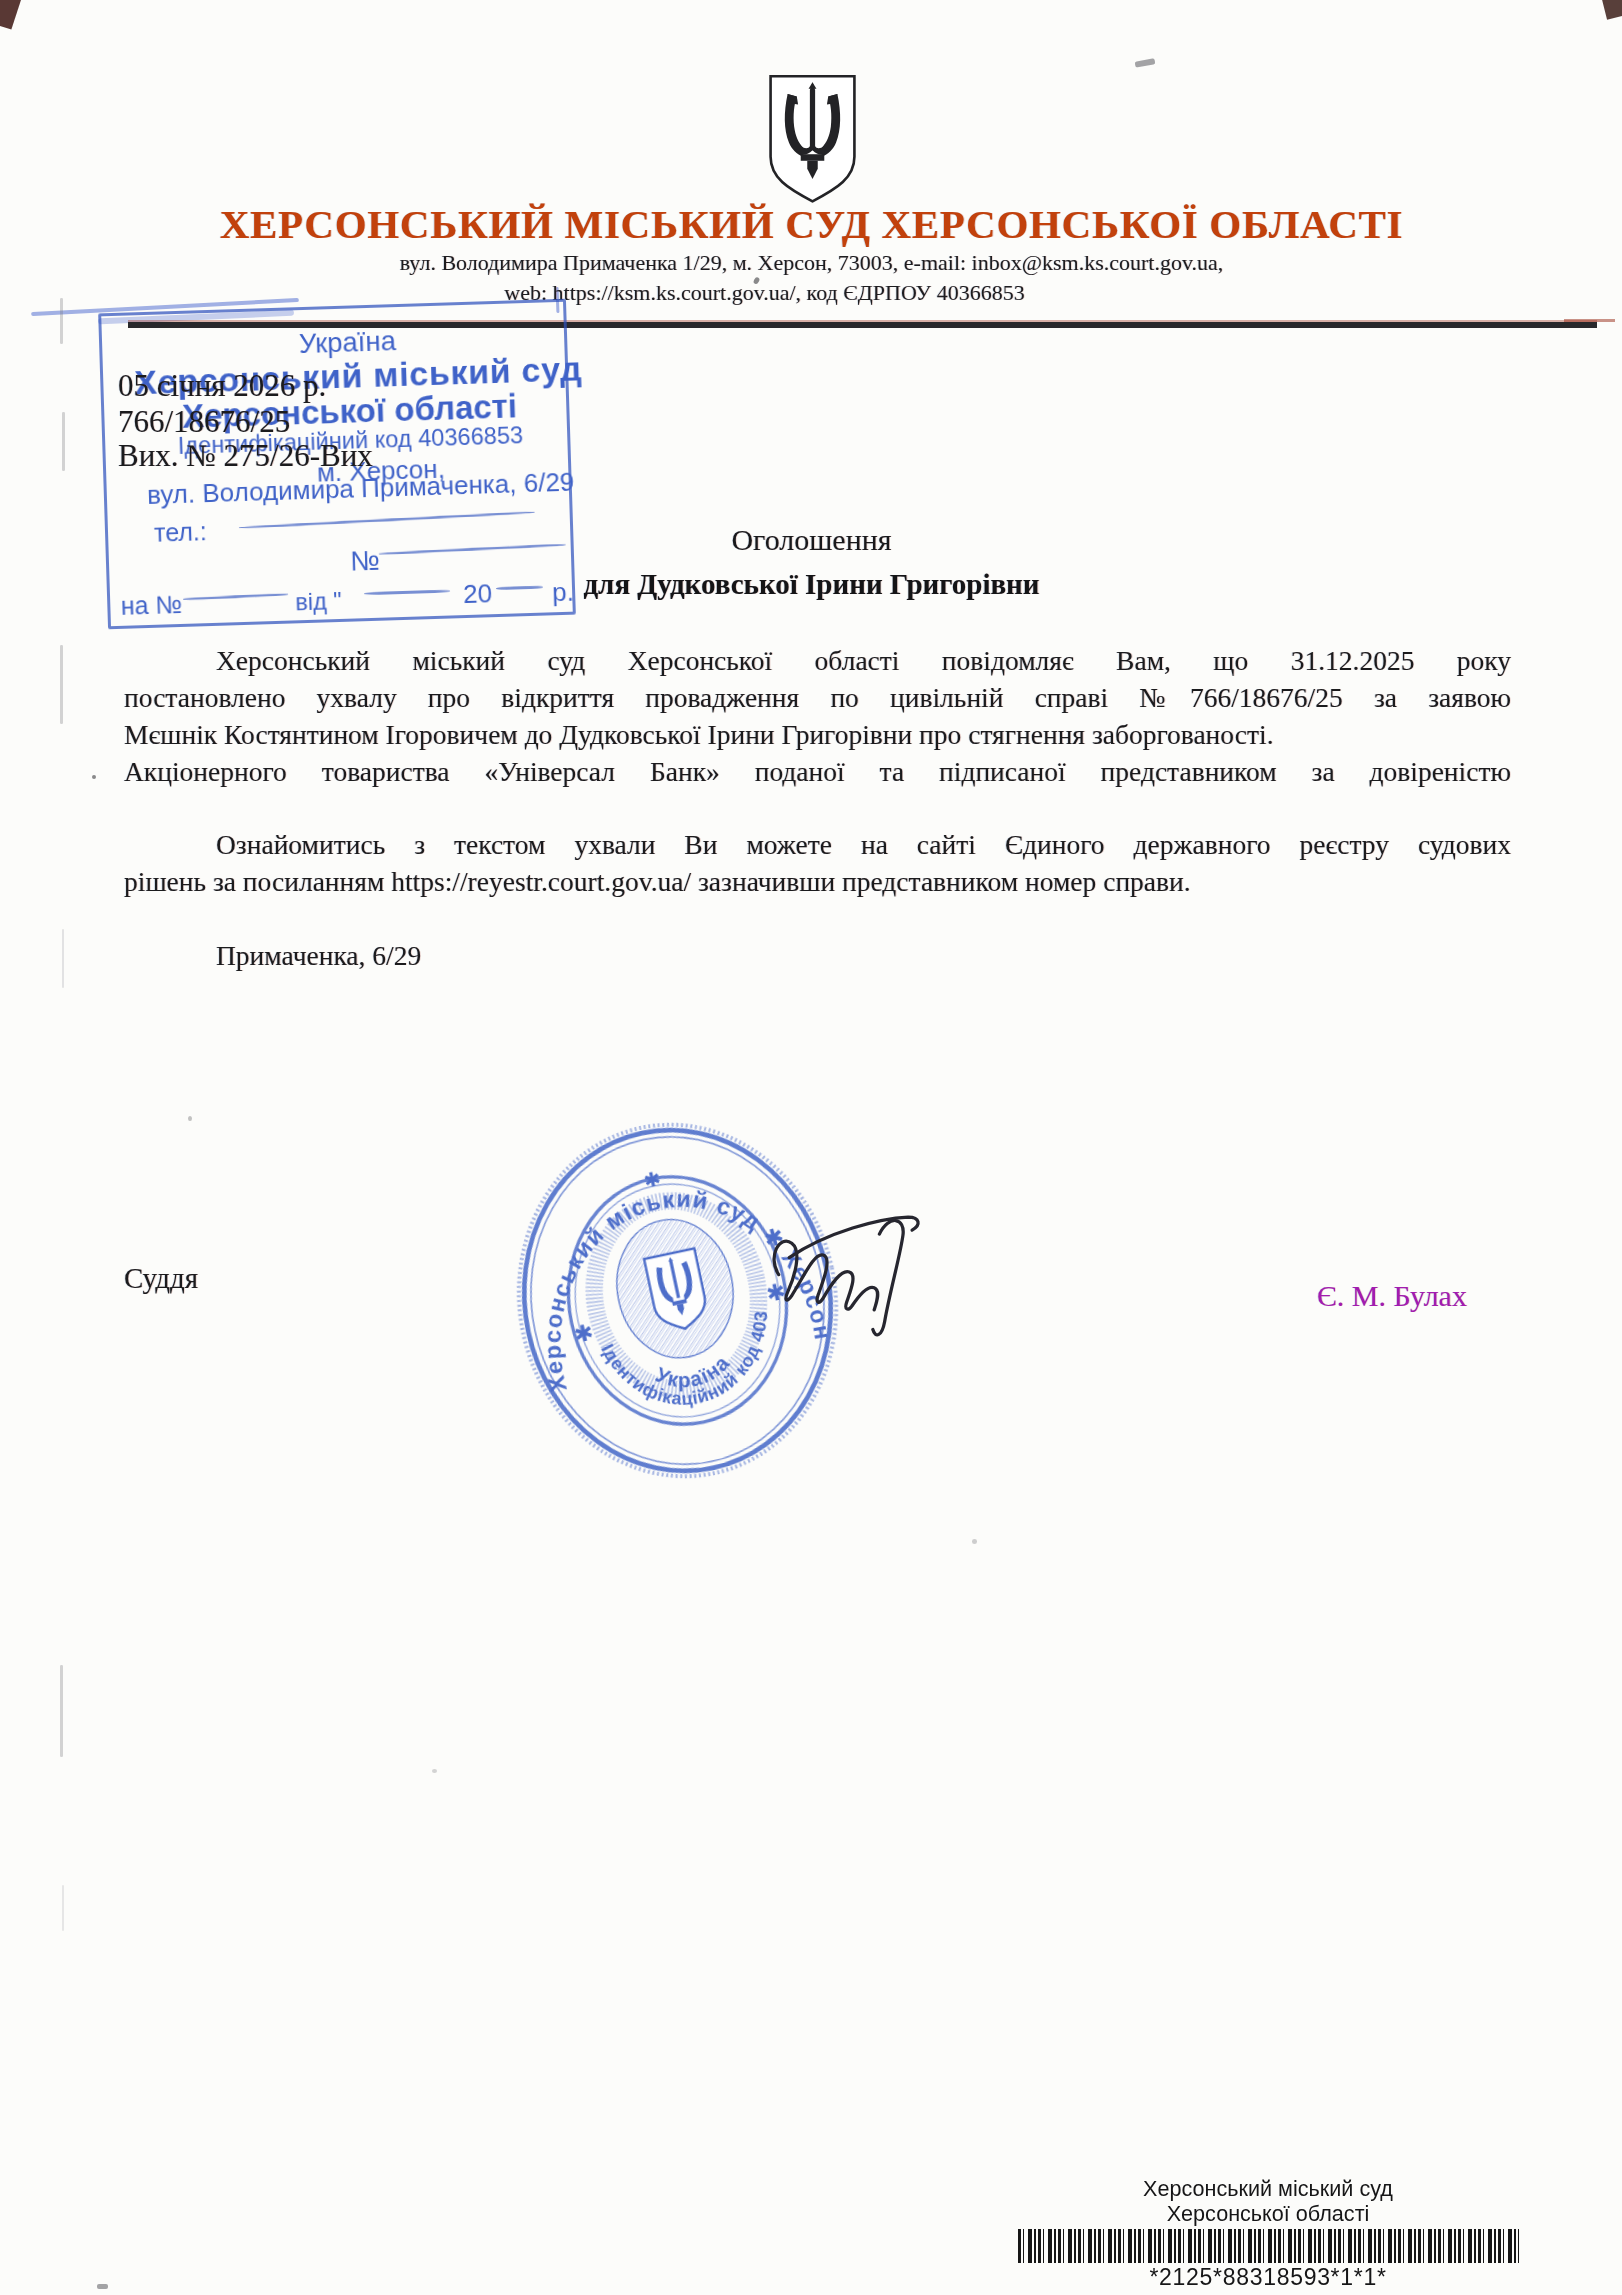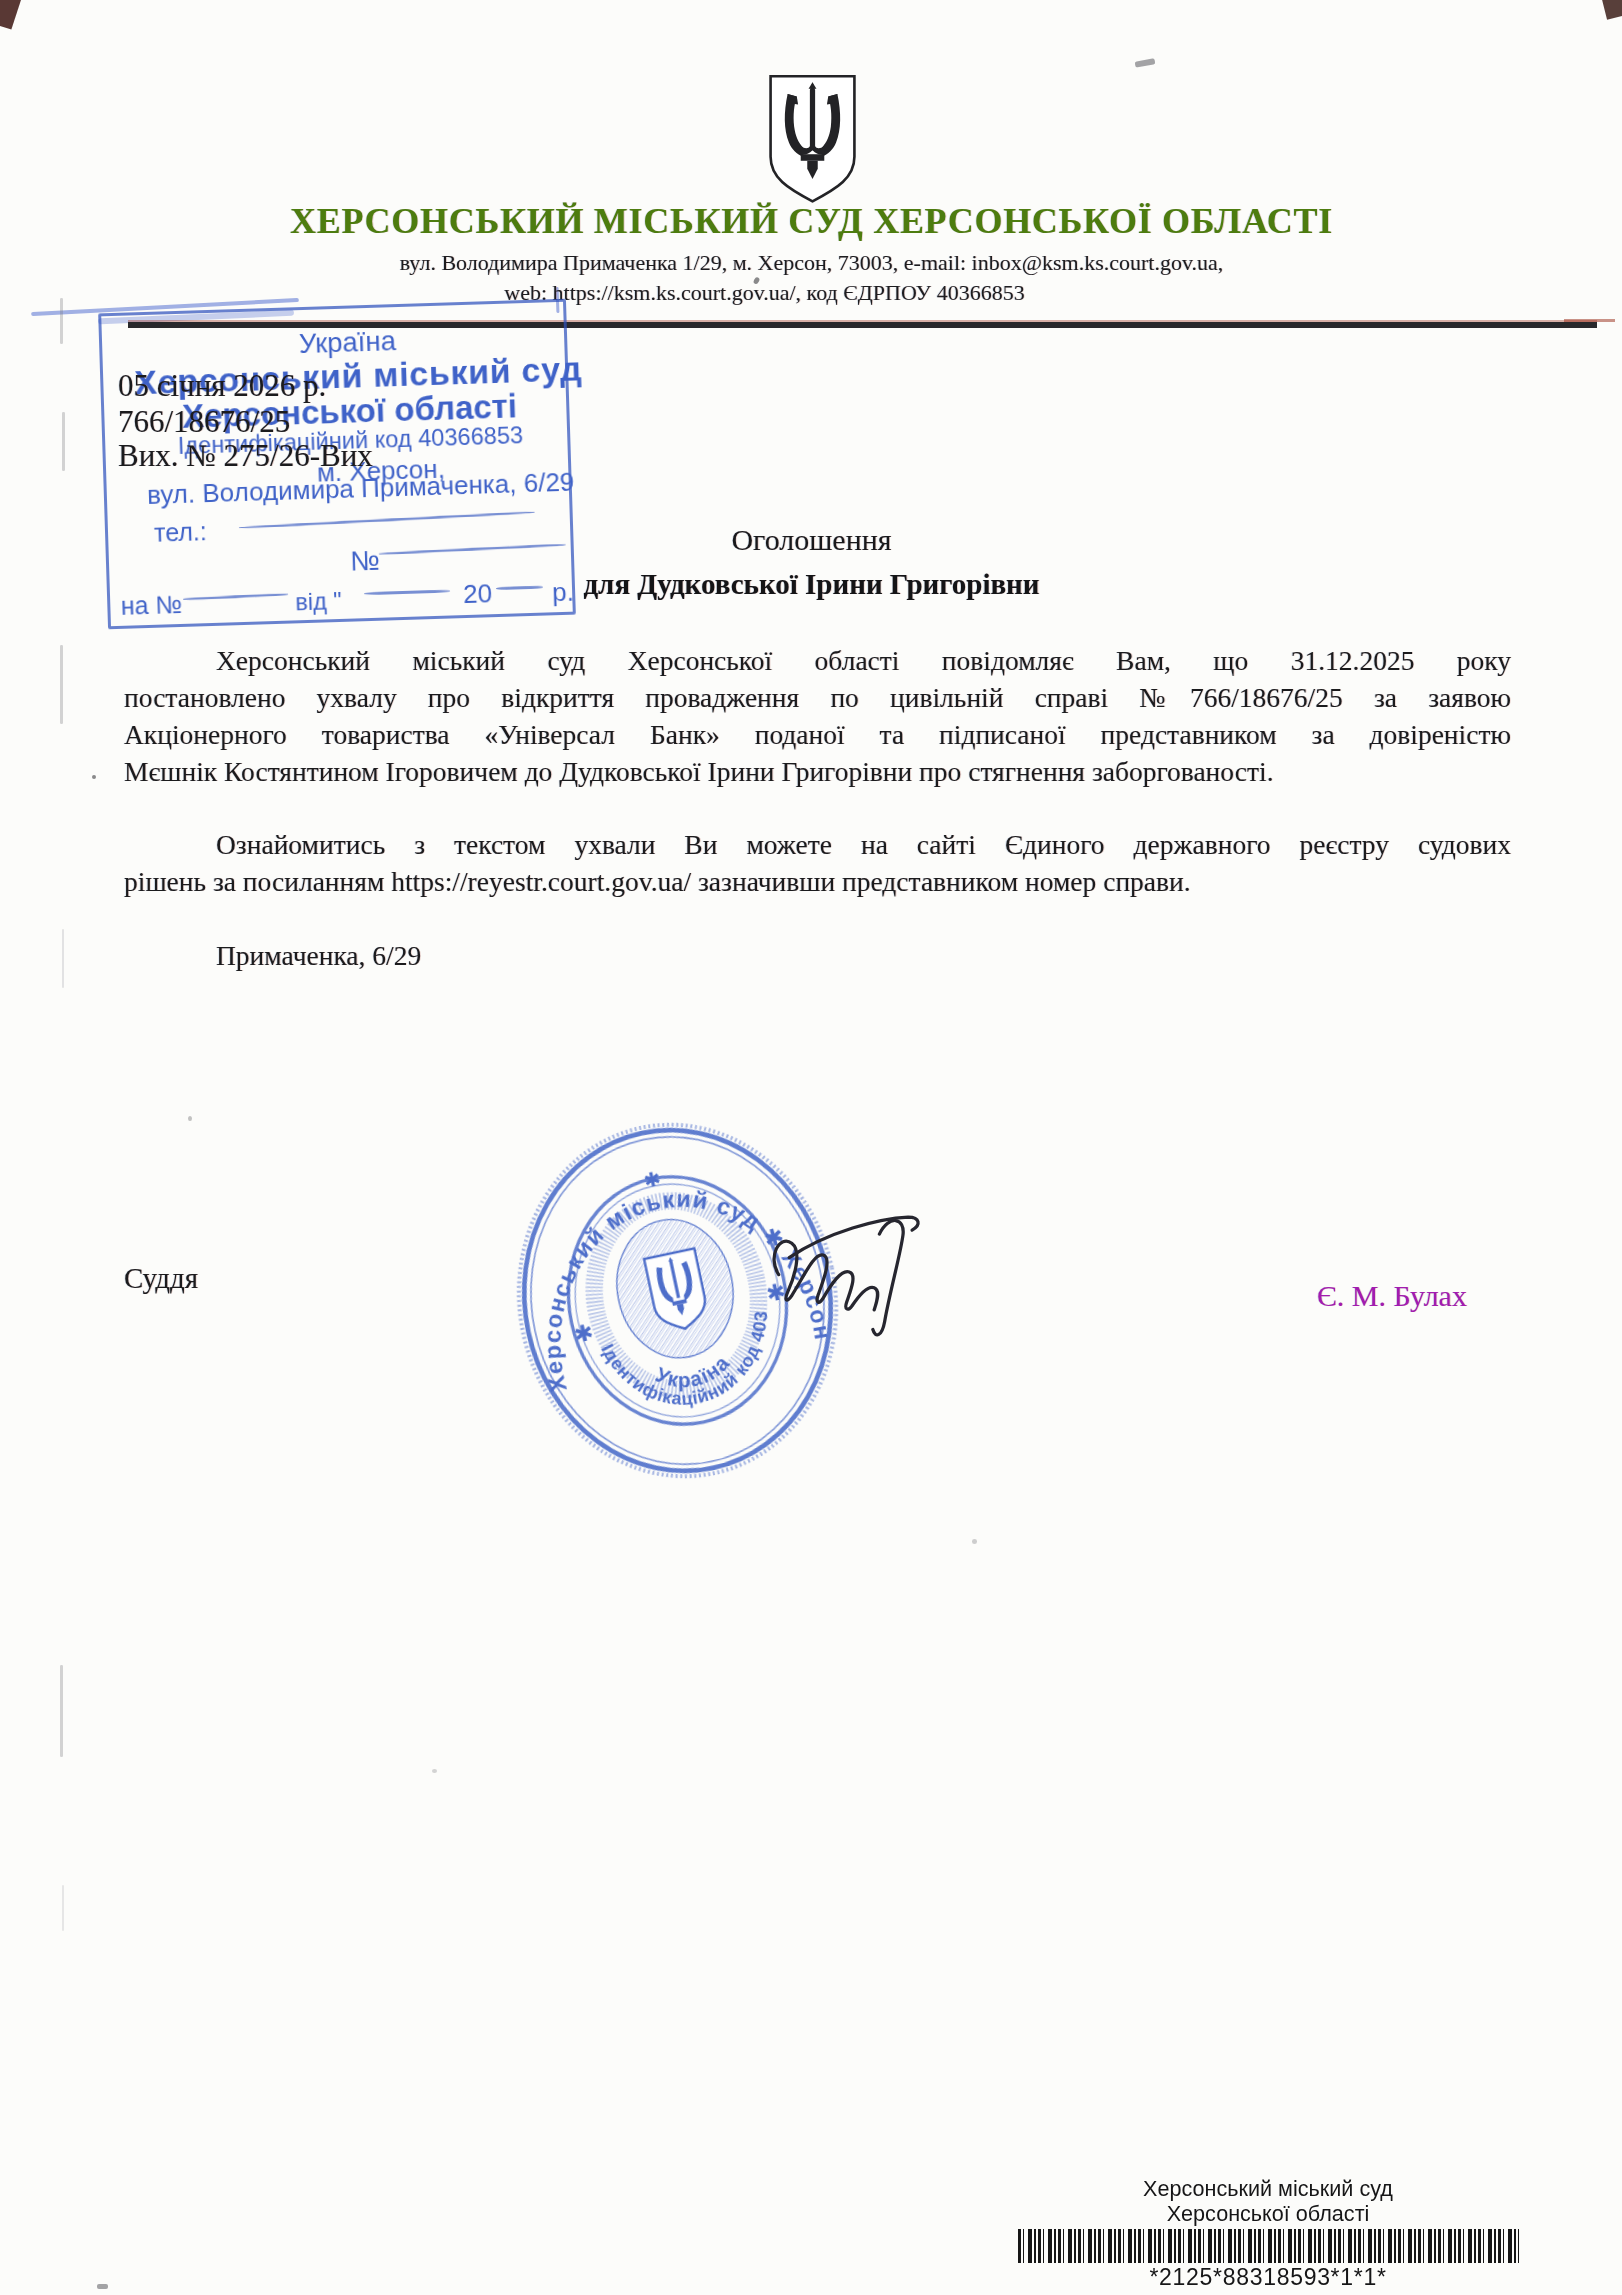--- a/index.html
+++ b/index.html
@@ -9,21 +9,21 @@
     font-family:"Liberation Serif","DejaVu Serif",serif;
     color:#1c1c1e;
   }
   .abs{position:absolute;}
   .scan-text{ text-shadow:0.8px 0 0 rgba(150,40,25,.20), -0.8px 0 0 rgba(25,85,160,.16); }
 
   
   .trident-svg{left:764px;top:73px;width:97px;height:131px;}
   .court-title{
     left:0;top:200px;width:1623px;text-align:center;
-    font-size:36px;font-weight:bold;letter-spacing:0.7px;color:#4d7c0f;
+    font-size:41px;font-weight:bold;letter-spacing:0.7px;color:#c2410c;
   }
   .addr1{left:0;top:250px;width:1623px;text-align:center;font-size:22px;color:#1d1d20;}
   .addr2{left:0;top:280px;width:1529px;text-align:center;font-size:22px;color:#1d1d20;}
   .divider{left:128px;top:322px;width:1469px;height:5.9px;background:#28282b;
     box-shadow:0 -2px 0 rgba(155,50,28,.38);}
   .divider-red-tip{left:1564px;top:319px;width:51px;height:2.6px;background:rgba(150,40,20,.5);}
 
   
   .stamp{
     left:103px;top:306px;width:462px;height:310px;
@@ -168,22 +168,22 @@
 <div class="abs out-line out-date scan-text">05 січня 2026 р.</div>
 <div class="abs out-line out-case scan-text">766/18676/25</div>
 <div class="abs out-line out-ref scan-text">Вих. № 275/26-Вих</div>
 
 <div class="abs doc-title scan-text">Оголошення</div>
 <div class="abs doc-addressee scan-text">для Дудковської Ірини Григорівни</div>
 
 <div class="abs para p1 scan-text">
     <div class="jline">Херсонський міський суд Херсонської області повідомляє Вам, що 31.12.2025 року</div>
     <div class="jline">постановлено ухвалу про відкриття провадження по цивільній справі №766/18676/25  за заявою</div>
+    <div class="jline jline-last">Мєшнік Костянтином Ігоровичем до Дудковської Ірини Григорівни про стягнення заборгованості.</div>
     <div class="jline">Акціонерного товариства «Універсал Банк» поданої та підписаної представником за довіреністю</div>
-    <div class="jline jline-last">Мєшнік Костянтином Ігоровичем до Дудковської Ірини Григорівни про стягнення заборгованості.</div>
   </div>
 
 <div class="abs para p2 scan-text">
     <div class="jline jline-last">Ознайомитись з текстом ухвали Ви можете на сайті Єдиного державного реєстру судових</div>
   </div>
 <div class="abs p2-tail scan-text">
   <span>рішень за посиланням </span><span class="lnk">https://reyestr.court.gov.ua/</span><span> зазначивши представником номер справи.</span>
 </div>
 
 <div class="abs para p3 scan-text">

